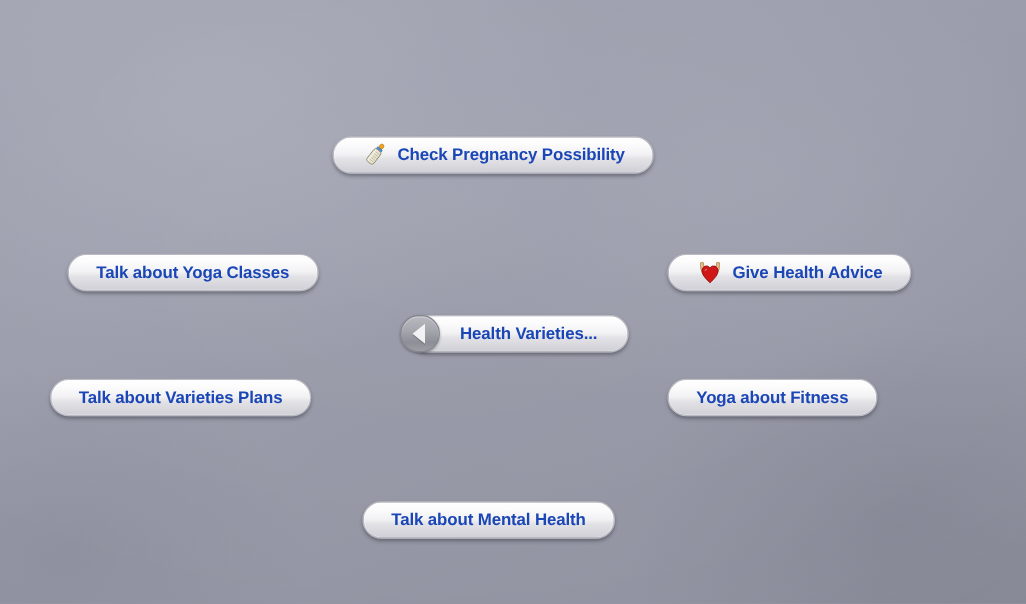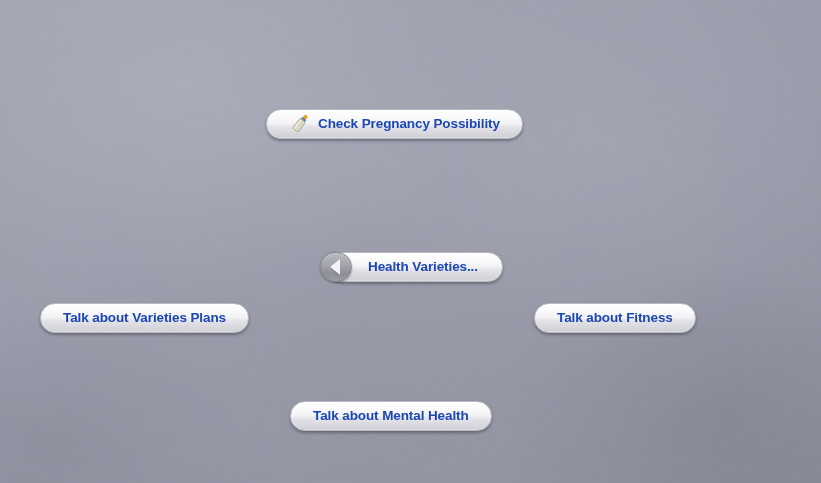--- a/index.html
+++ b/index.html
@@ -133,34 +133,50 @@
             <line x1="8.0" y1="14.3" x2="14.0" y2="14.3"></line>
             <line x1="8.0" y1="16.2" x2="14.0" y2="16.2"></line>
           </g>
           <rect x="8.3" y="6.8" width="1.5" height="11.4" rx="0.7" fill="rgba(255,255,255,0.55)"></rect>
         </g>
       </svg>
     </span>
     <span class="pie-label">Check Pregnancy Possibility</span>
   </div>
 
+  <div class="pie-btn" id="btn-yoga">
+    <span class="pie-label">Talk about Yoga Classes</span>
+  </div>
 
+  <div class="pie-btn" id="btn-advice">
+    <span class="pie-icon">
+      <svg viewBox="0 0 22 22" width="22" height="22" xmlns="http://www.w3.org/2000/svg">
+        <path d="M3.4 3.2 L5.6 3.0 L6.4 8.2 L8.0 13.5 L5.4 12.0 L3.6 8.0 Z" fill="#e8bb8c" stroke="#a97c4b" stroke-width="0.6" stroke-linejoin="round"></path>
+        <path d="M18.6 3.2 L16.4 3.0 L15.6 8.2 L14.0 13.5 L16.6 12.0 L18.4 8.0 Z" fill="#e8bb8c" stroke="#a97c4b" stroke-width="0.6" stroke-linejoin="round"></path>
+        <path d="M11 19.2 C7.0 15.4 4.6 12.6 4.6 9.6 C4.6 7.3 6.3 5.8 8.2 5.8
+                 C9.5 5.8 10.5 6.5 11 7.4 C11.5 6.5 12.5 5.8 13.8 5.8
+                 C15.7 5.8 17.4 7.3 17.4 9.6 C17.4 12.6 15.0 15.4 11 19.2 Z" fill="#d01818" stroke="#8a0a0a" stroke-width="0.7" stroke-linejoin="round"></path>
+        <path d="M8.4 8.0 C7.3 8.3 6.7 9.2 6.8 10.2 C7.4 9.2 8.0 8.6 8.9 8.4 Z" fill="rgba(255,255,255,0.6)"></path>
+      </svg>
+    </span>
+    <span class="pie-label">Give Health Advice</span>
+  </div>
 
   <div class="pie-btn has-back" id="btn-varieties">
     <span class="back-knob">
       <span class="tri"></span>
     </span>
     <span class="pie-label">Health Varieties...</span>
   </div>
 
   <div class="pie-btn" id="btn-nutrition">
     <span class="pie-label">Talk about Varieties Plans</span>
   </div>
 
   <div class="pie-btn" id="btn-fitness">
-    <span class="pie-label">Talk about Fitness</span>
+    <span class="pie-label">Yoga about Fitness</span>
   </div>
 
   <div class="pie-btn" id="btn-mental">
     <span class="pie-label">Talk about Mental Health</span>
   </div>
 
 </div>
 
 </body></html>

